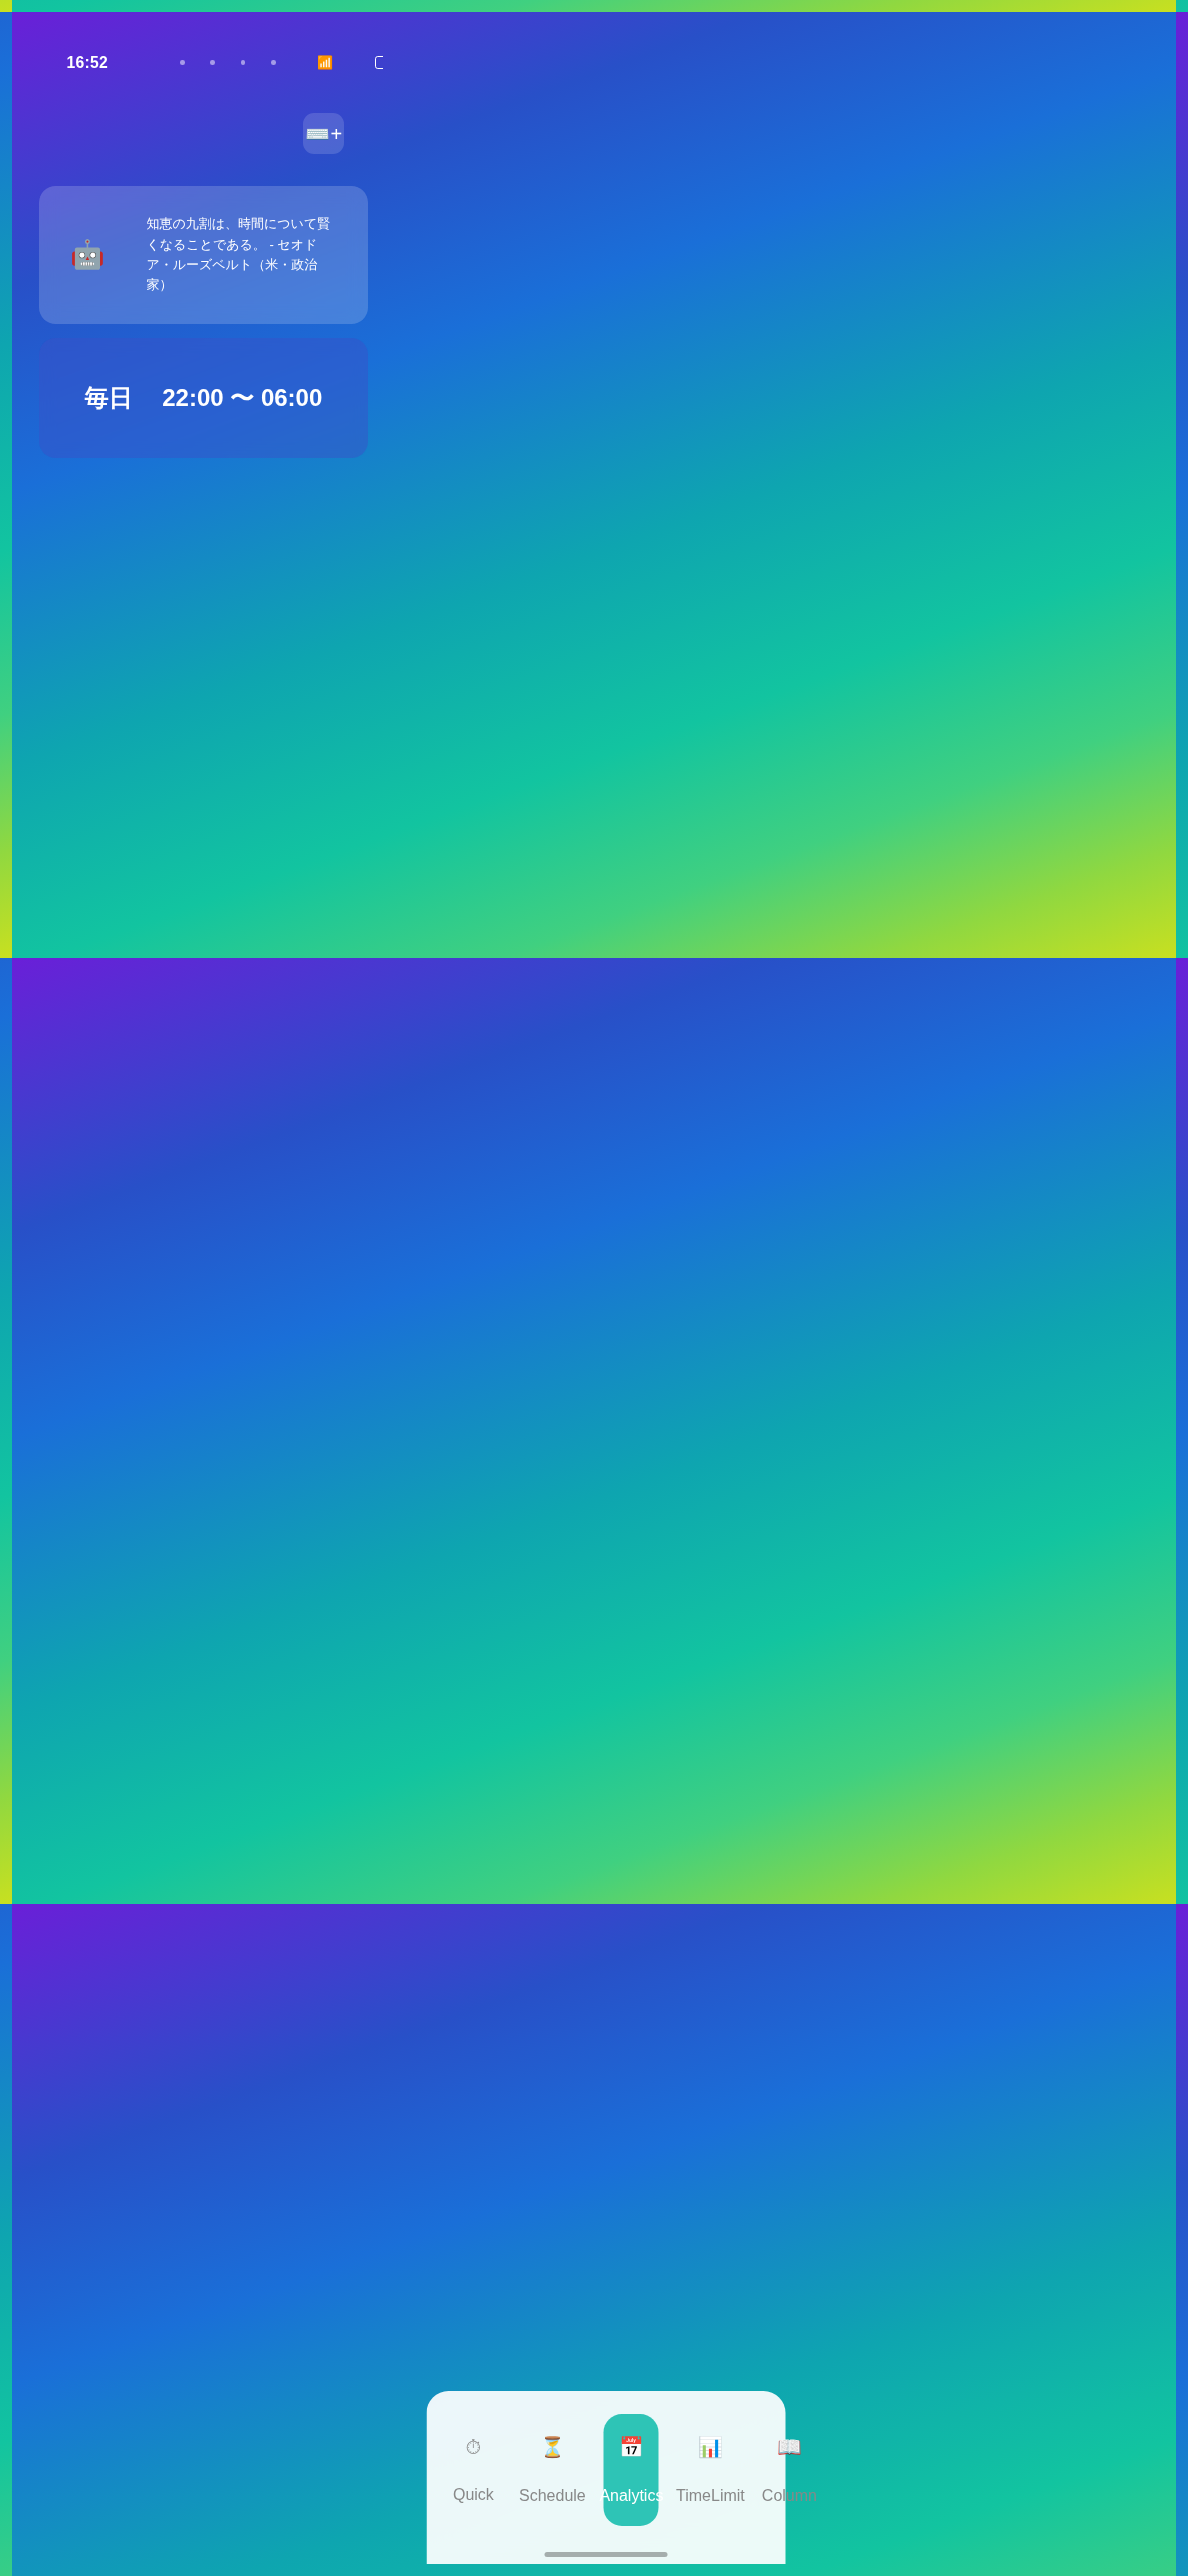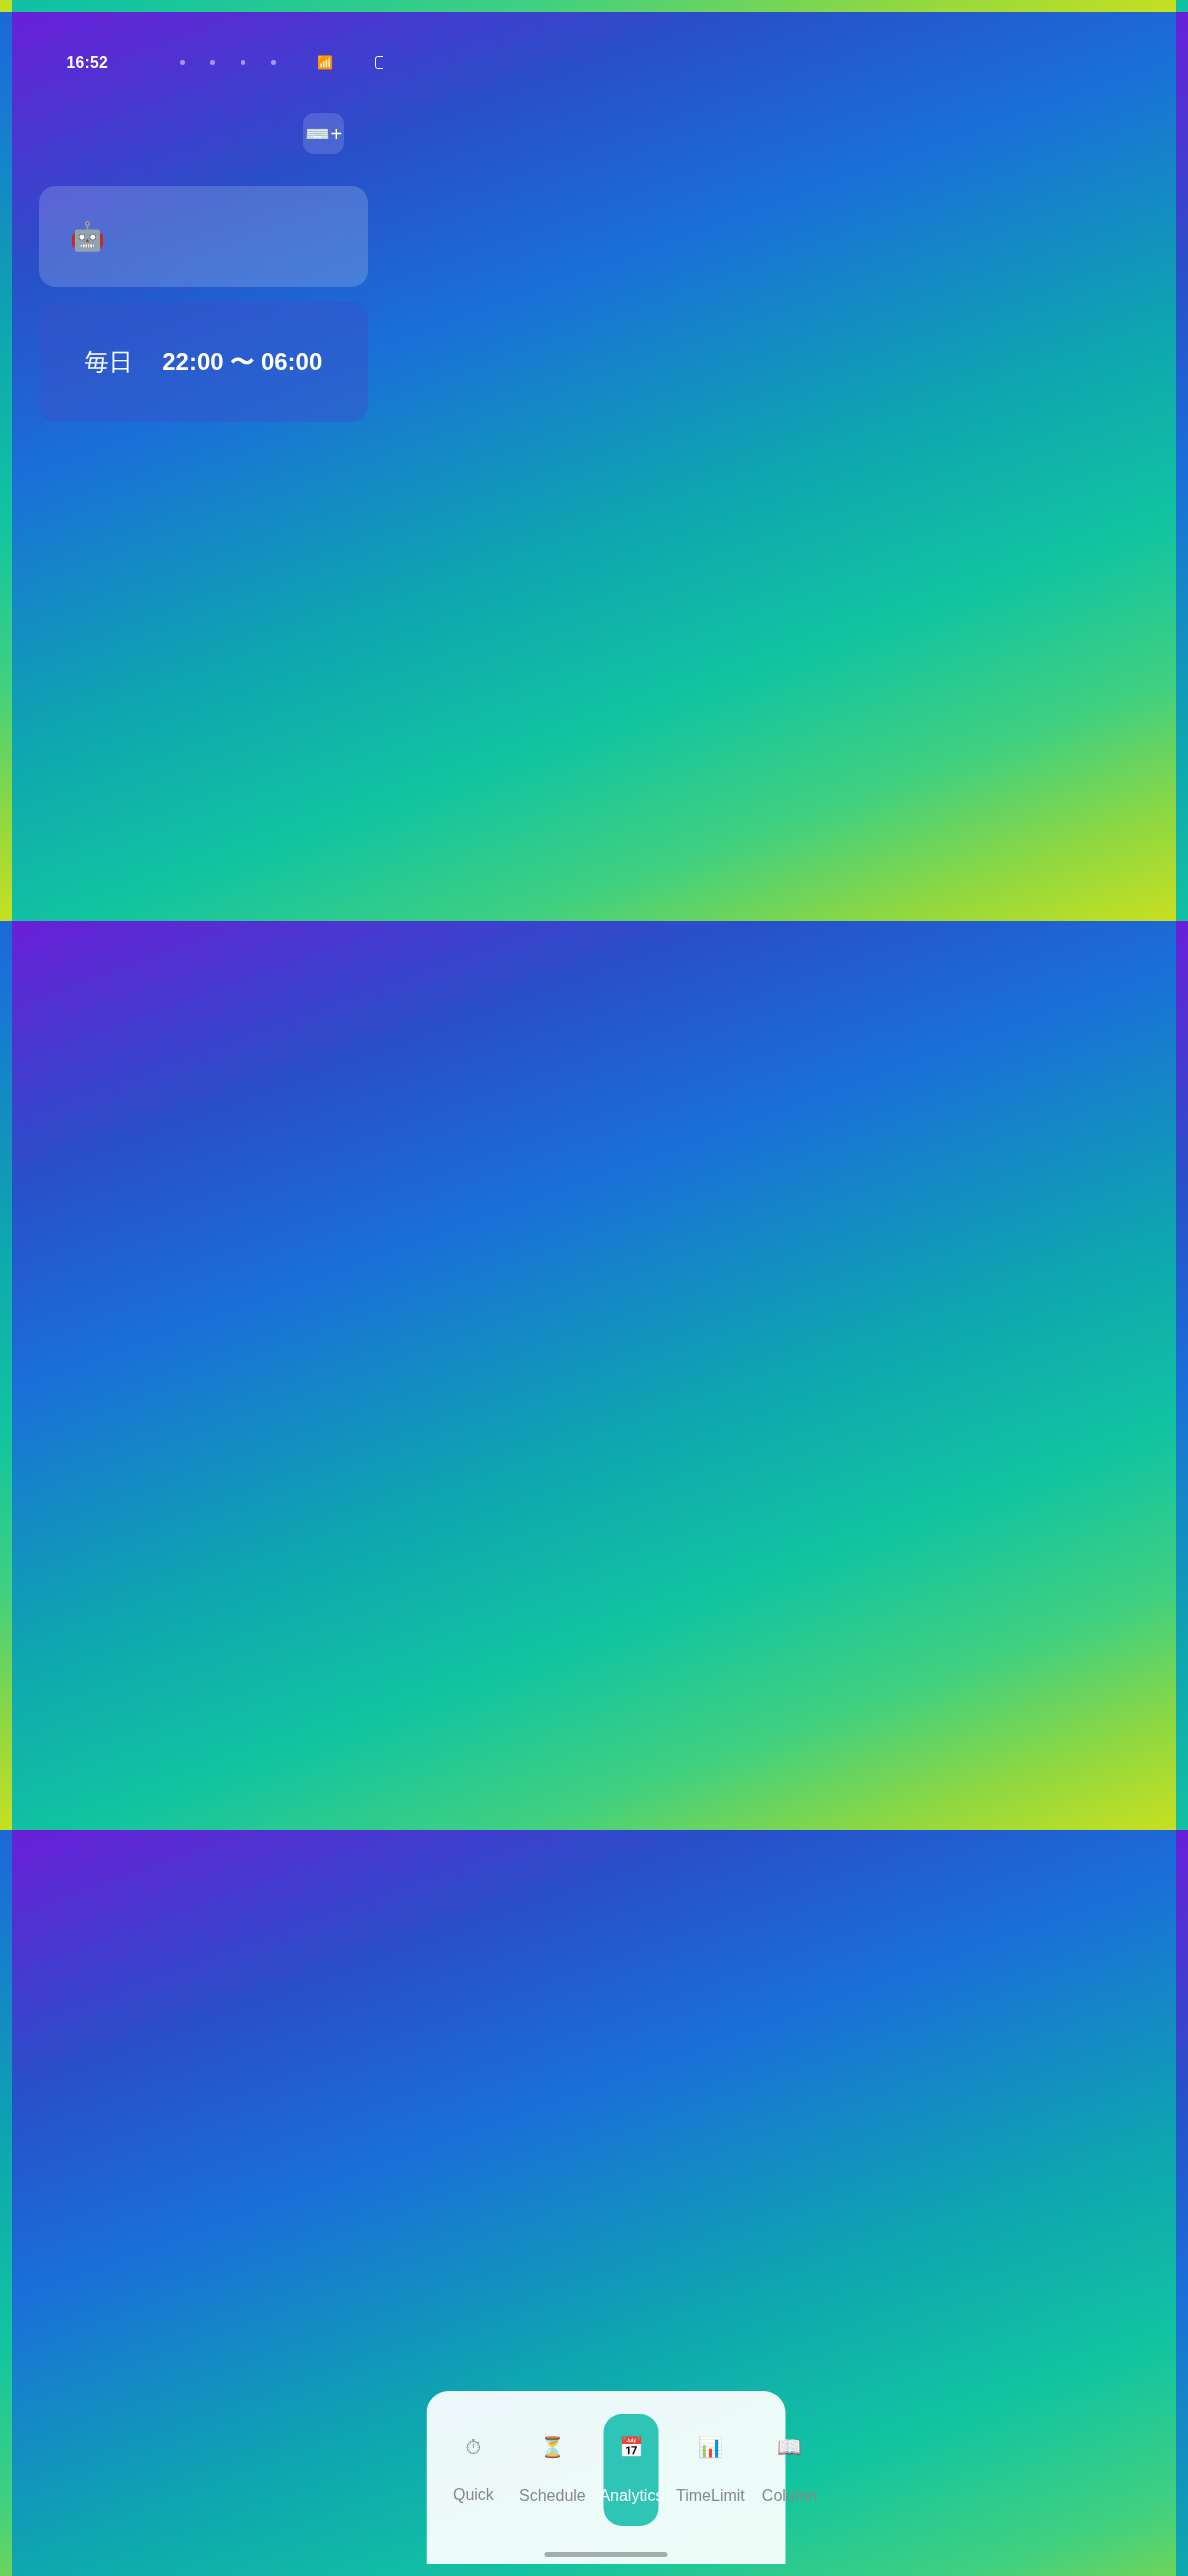--- a/index.html
+++ b/index.html
@@ -168,21 +168,21 @@
 
     .schedule-row {
       display: flex;
       justify-content: space-between;
       align-items: center;
     }
 
     .schedule-label {
       color: white;
       font-size: 24px;
-      font-weight: 400;
+      font-weight: 700;
     }
 
     .schedule-time {
       color: white;
       font-size: 24px;
       font-weight: 600;
     }
 
     
     .main-content {
@@ -279,20 +279,21 @@
 <div class="top-right-btn">
   <div class="keyboard-add-btn">
     <span class="keyboard-add-icon">⌨️+</span>
   </div>
 </div>
 
 <div class="quote-card">
   <div class="quote-avatar">
     <span>🤖</span>
   </div>
+  <div class="quote-text">知恵の九割は、時間について賢くなることである。 - セオドア・ルーズベルト（米・政治家）</div>
 </div>
 
 <div class="schedule-card">
   <div class="schedule-row">
     <span class="schedule-label">毎日</span>
     <span class="schedule-time">22:00 〜 06:00</span>
   </div>
 </div>
 
 <div class="main-content"></div>

